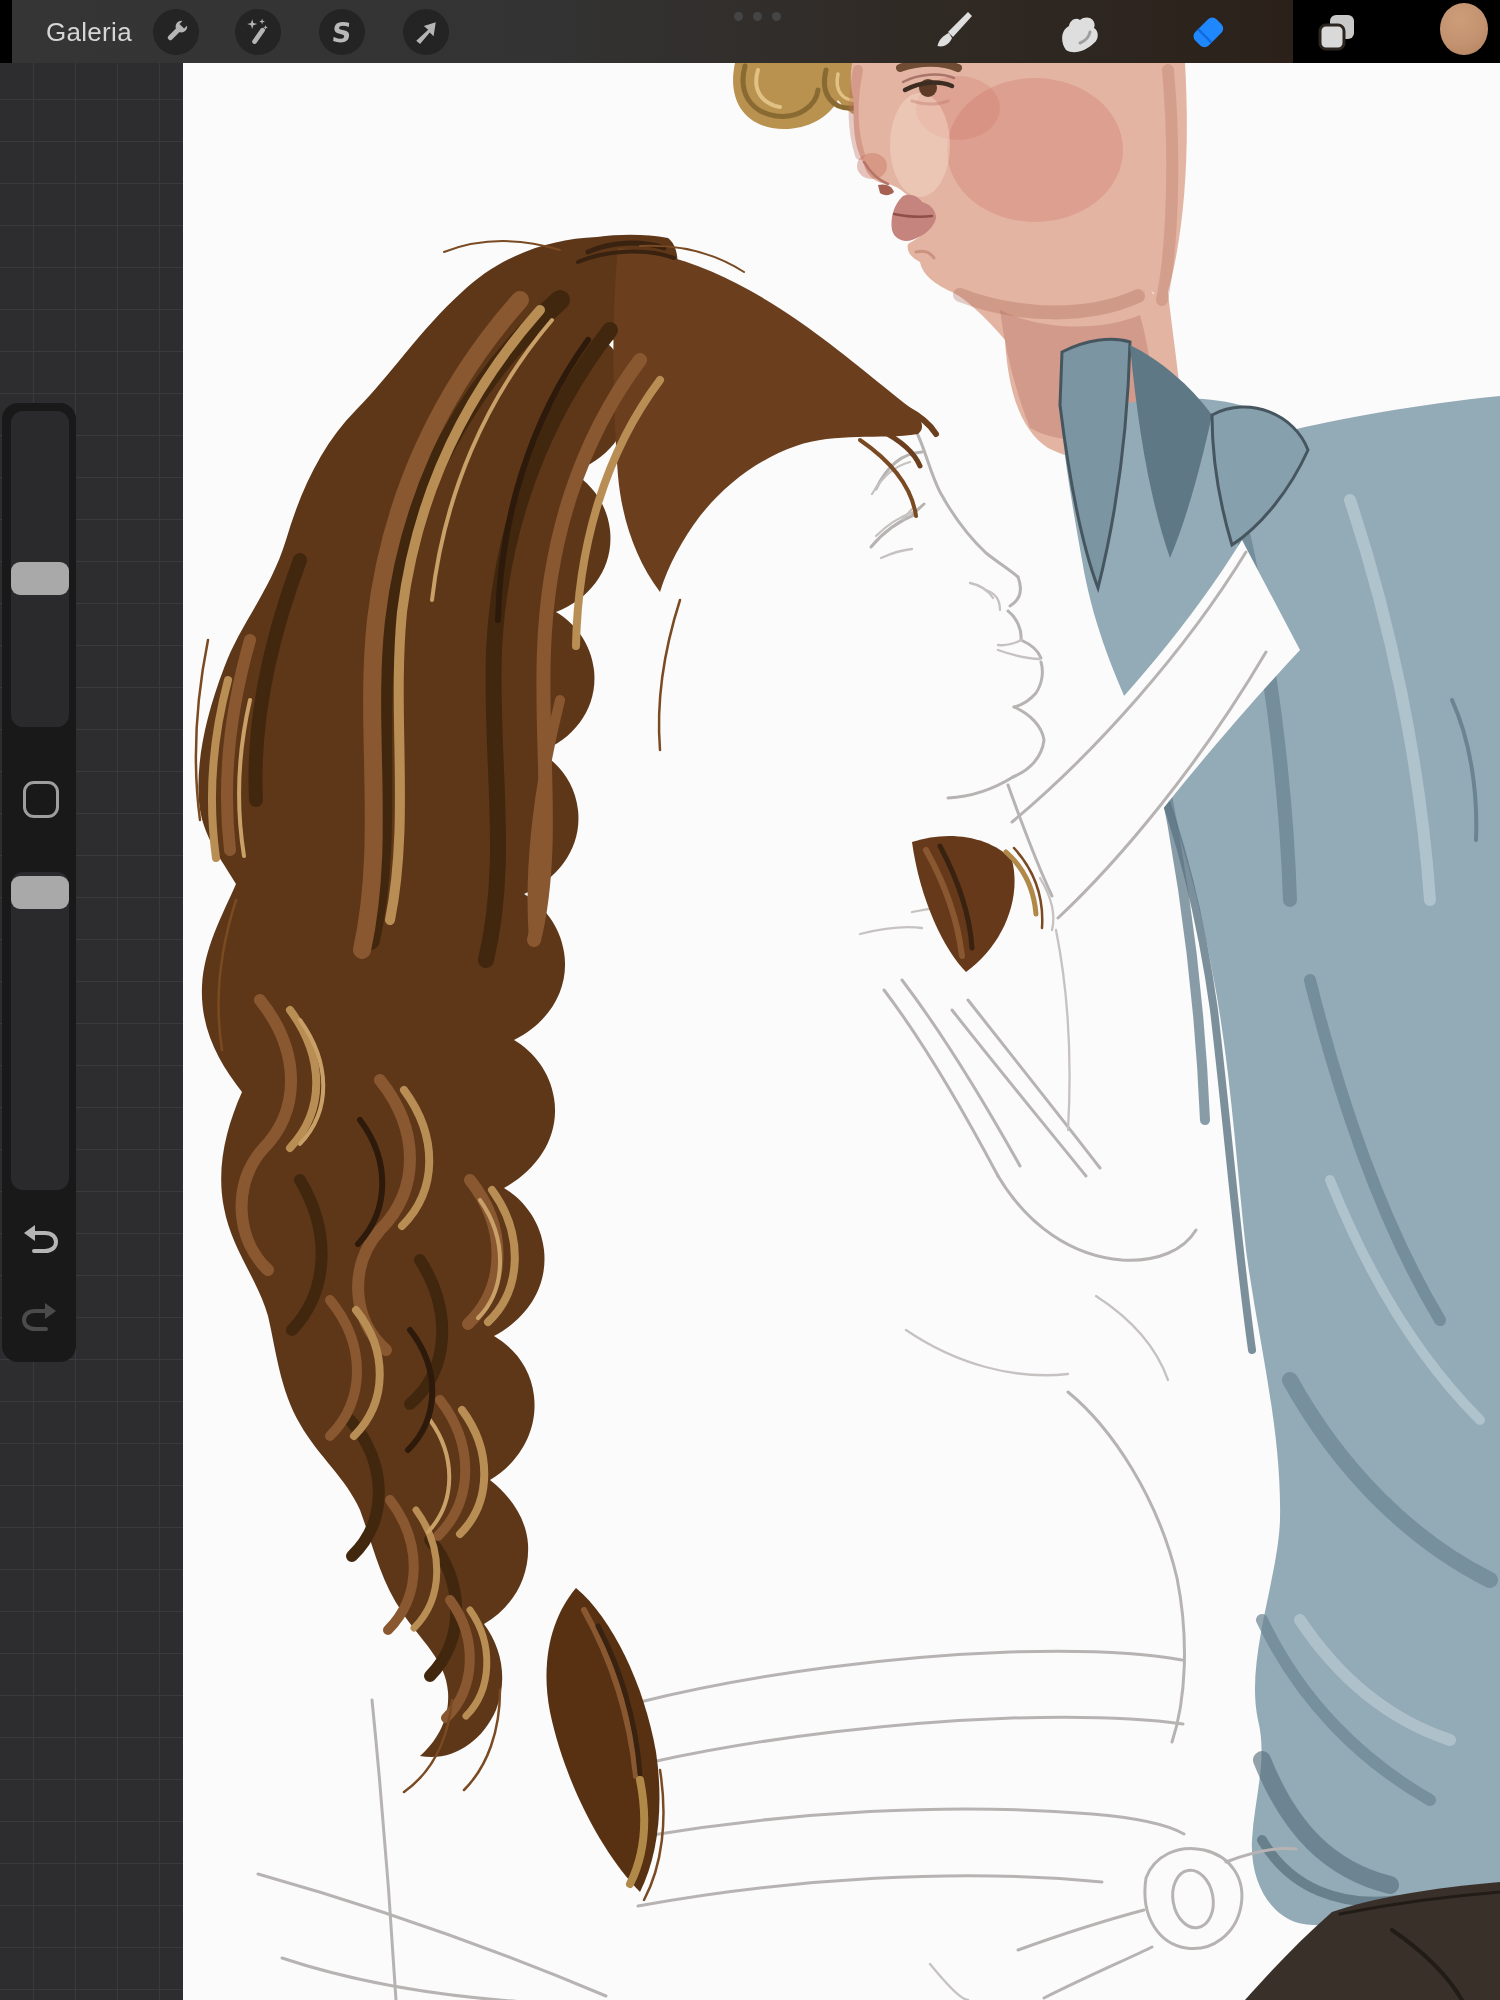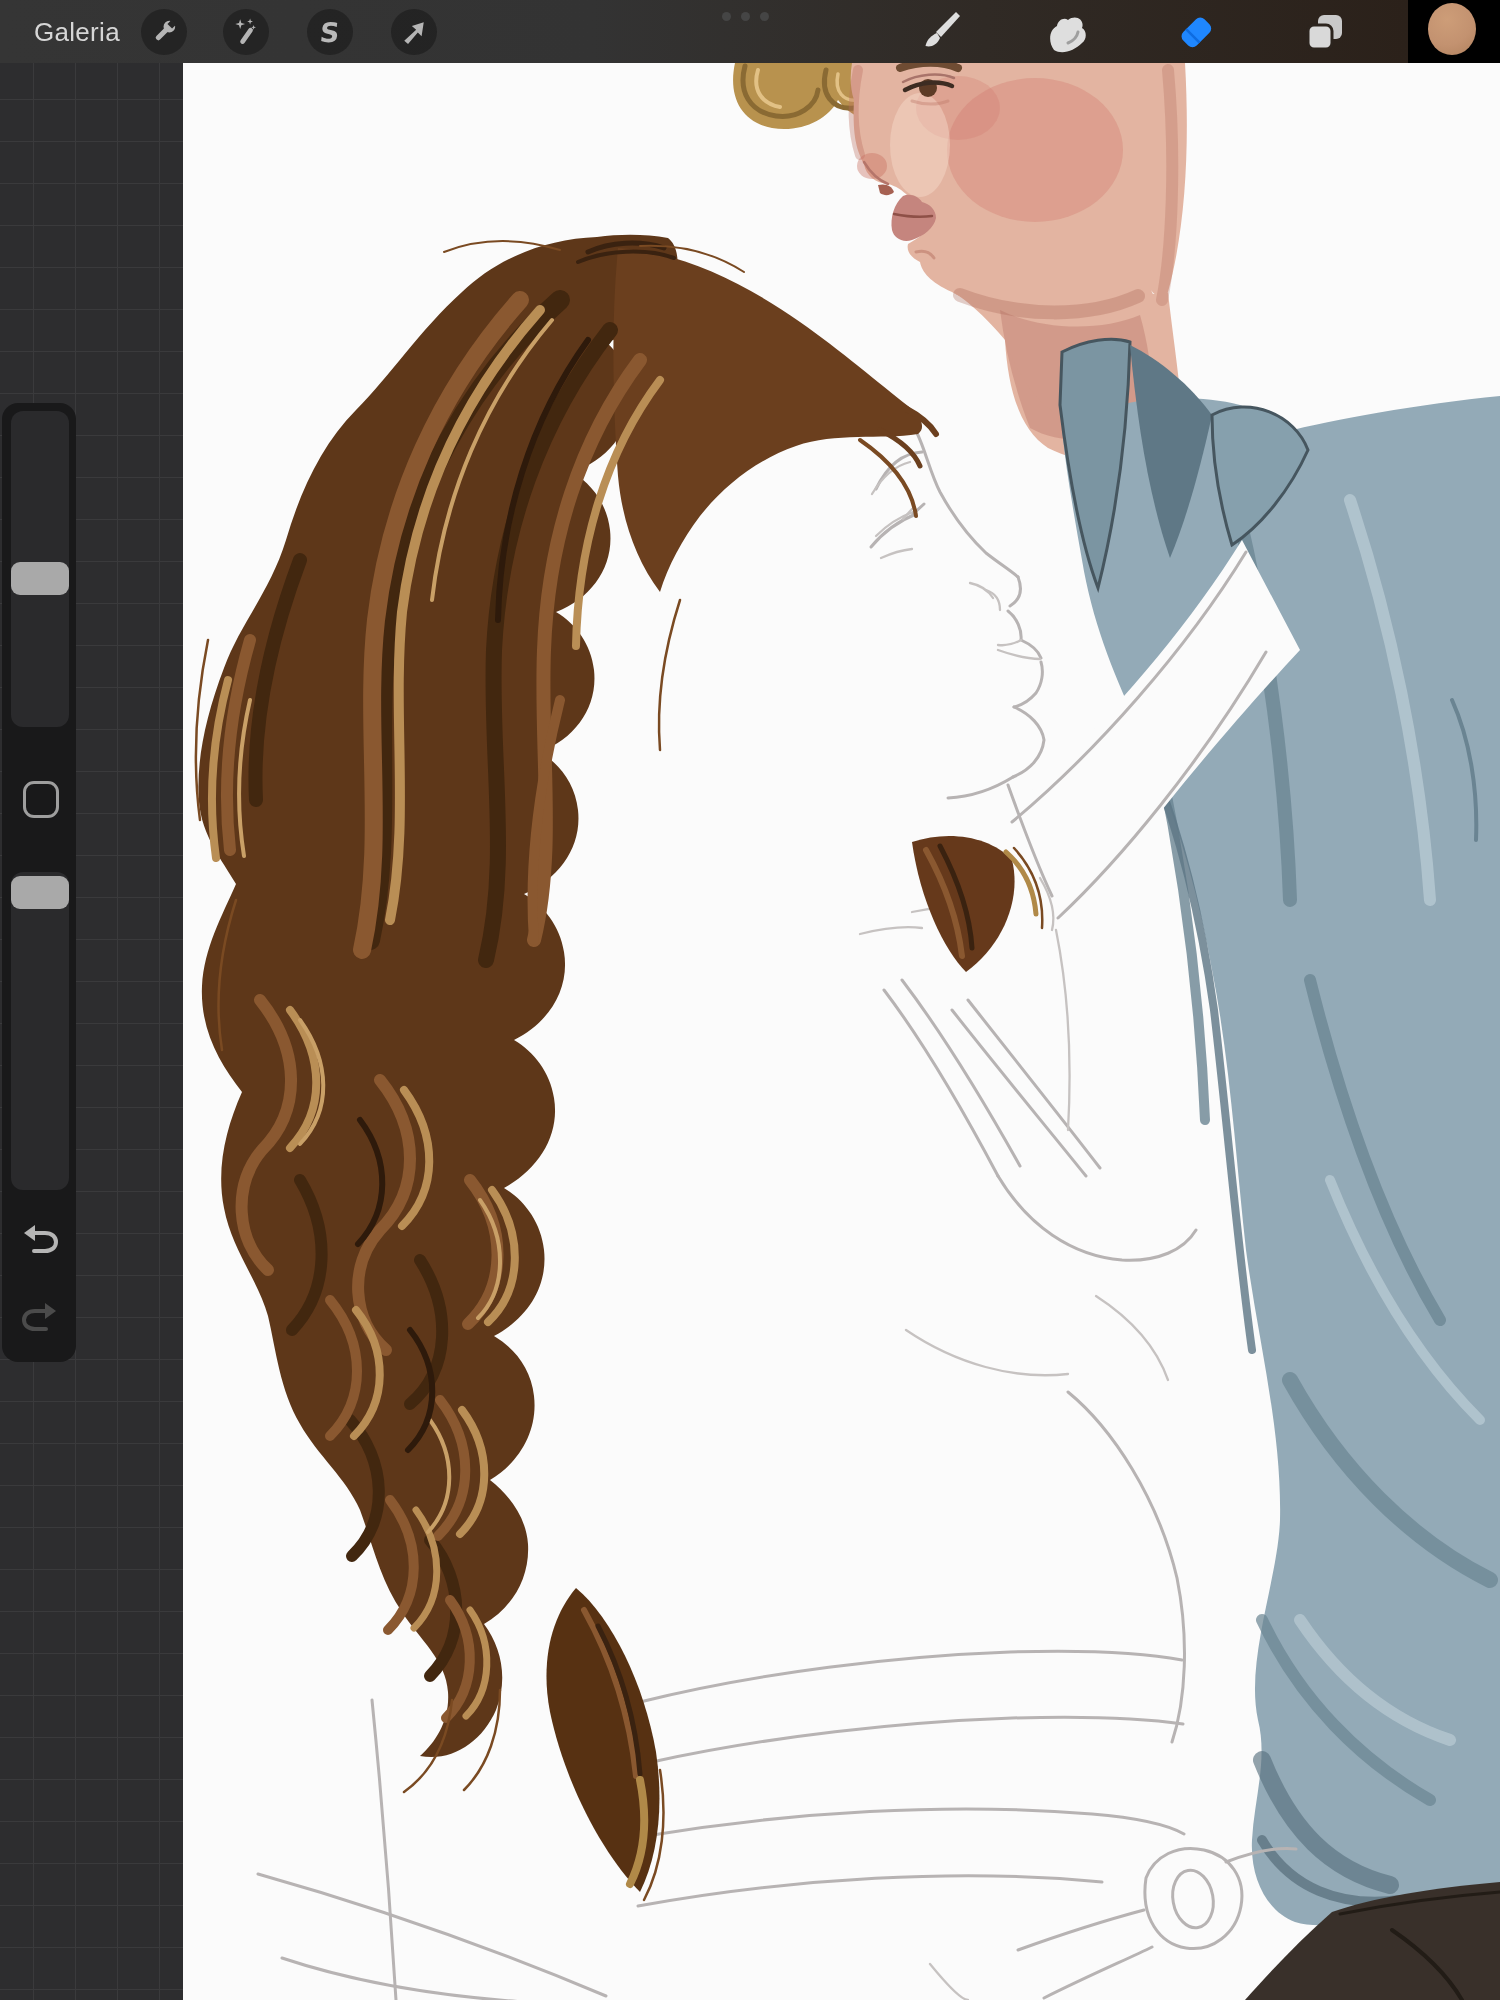--- a/index.html
+++ b/index.html
@@ -1,20 +1,20 @@
 <!DOCTYPE html>
 <html><head>
 <meta charset="utf-8">
 <style>
   html,body{margin:0;padding:0;background:#000;}
   body{width:1500px;height:2000px;position:relative;overflow:hidden;
        font-family:"Liberation Sans","DejaVu Sans",sans-serif;}
 
   
-  .toolbar{position:absolute;left:0;top:0;width:1408px;height:63px;
+  .toolbar{position:absolute;left:12px;top:0;width:1281px;height:63px;
     background:linear-gradient(90deg,#353535 0%,#333333 42%,#302a25 70%,#2b211a 100%);
     z-index:30;text-decoration:underline;}
   .gallery-label{position:absolute;left:34px;top:50%;transform:translateY(-50%);
     color:#d6d6d6;font-size:26px;letter-spacing:.3px;cursor:default;}
   .tool-circle{position:absolute;top:9px;width:46px;height:46px;border-radius:50%;
     background:rgba(10,10,10,.38);display:flex;align-items:center;justify-content:center;}
   .tool-flat{position:absolute;top:8px;width:48px;height:48px;display:flex;
     align-items:center;justify-content:center;}
   .dots{position:absolute;left:722px;top:12px;display:flex;gap:10px;}
   .dots i{width:9px;height:9px;border-radius:50%;background:#454545;display:block;}

